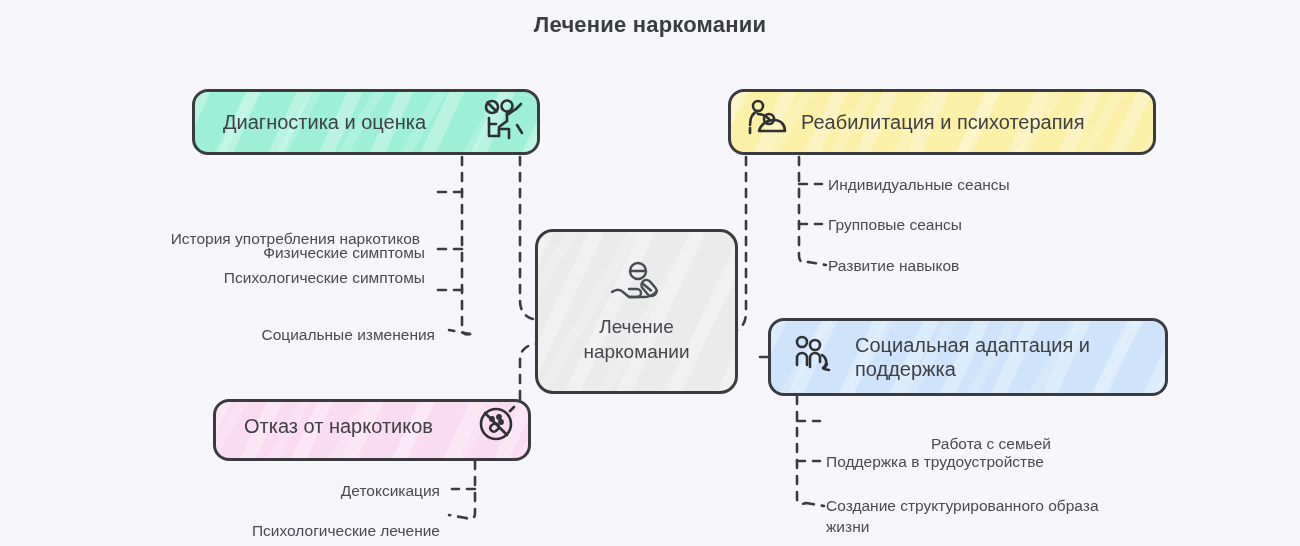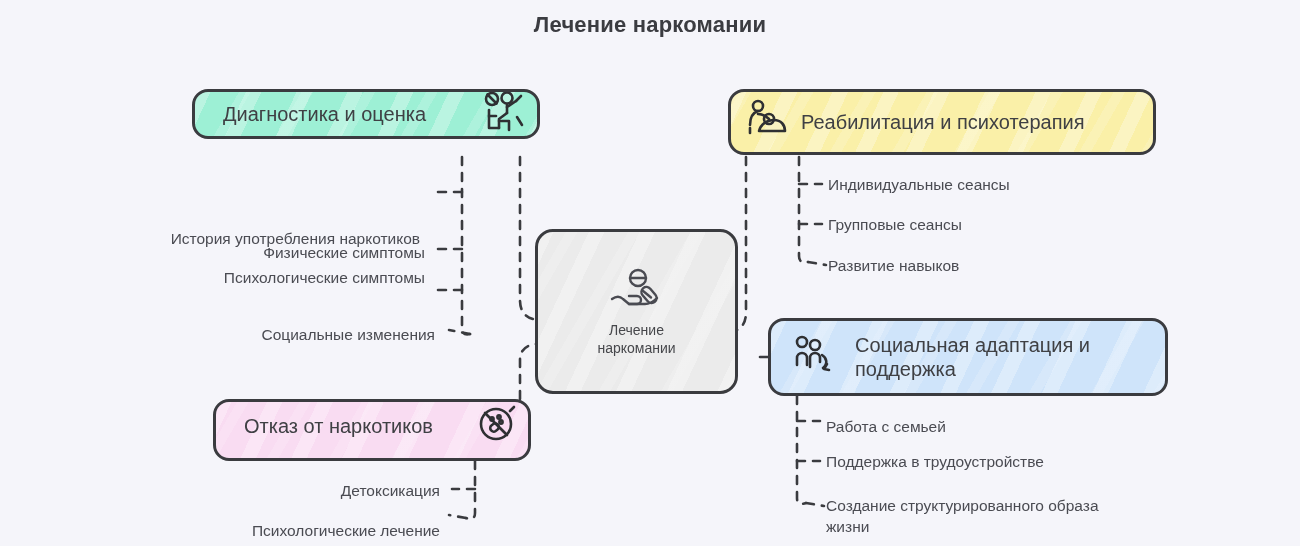--- a/index.html
+++ b/index.html
@@ -72,21 +72,21 @@
     pointer-events: none;
     background:
       repeating-linear-gradient(115deg, rgba(255,255,255,0.55) 0px, rgba(255,255,255,0.55) 14px, rgba(255,255,255,0) 14px, rgba(255,255,255,0) 46px),
       repeating-linear-gradient(-60deg, rgba(255,255,255,0.30) 0px, rgba(255,255,255,0.30) 10px, rgba(255,255,255,0) 10px, rgba(255,255,255,0) 54px);
     opacity: .55;
   }
   .node > * { position: relative; z-index: 1; }
 
   
   #node-diagnostics {
-    left: 192px; top: 89px; width: 348px; height: 50px;
+    left: 192px; top: 89px; width: 348px; height: 66px;
     padding: 0 10px 0 28px;
     justify-content: space-between;
   }
   #node-rehab {
     left: 728px; top: 89px; width: 428px; height: 66px;
     padding: 0 18px 0 14px;
     gap: 12px;
   }
   #node-social {
     left: 768px; top: 318px; width: 400px; height: 78px;
@@ -99,21 +99,21 @@
     justify-content: space-between;
   }
   #node-center {
     left: 535px; top: 229px; width: 203px; height: 165px;
     flex-direction: column;
     justify-content: center;
     gap: 4px;
     border-radius: 18px;
   }
   #node-center .ctext {
-    font-size: 14px;
+    font-size: 19px;
     text-align: center;
     line-height: 1.28;
     color: #46474b;
     white-space: pre-line;
   }
 
   
   .leaf {
     position: absolute;
     font-size: 15.5px;
@@ -244,21 +244,21 @@
 
   <div class="leaf right-align" style="left:60px; top:193px; width:360px;margin-top:36px;">История употребления наркотиков</div>
   <div class="leaf right-align" style="left:60px; top:243px; width:365px;">Физические симптомы</div>
   <div class="leaf right-align" style="left:60px; top:268px; width:365px;">Психологические симптомы</div>
   <div class="leaf right-align" style="left:60px; top:325px; width:375px;">Социальные изменения</div>
 
   <div class="leaf" style="left:828px; top:175px; width:320px;">Индивидуальные сеансы</div>
   <div class="leaf" style="left:828px; top:215px; width:320px;">Групповые сеансы</div>
   <div class="leaf" style="left:828px; top:256px; width:320px;">Развитие навыков</div>
 
-  <div class="leaf" style="left:826px; top:417px; width:330px;">Работа с семьей</div>
+  <div class="leaf" style="left:826px; top:434px; width:330px;text-align:center;">Работа с семьей</div>
   <div class="leaf" style="left:826px; top:496px; width:320px;">Создание структурированного образа
 жизни</div>
   <div class="leaf" style="left:826px; top:452px; width:330px;">Поддержка в трудоустройстве</div>
 
   <div class="leaf right-align" style="left:80px; top:481px; width:360px;">Детоксикация</div>
   <div class="leaf right-align" style="left:80px; top:521px; width:360px;">Психологические лечение</div>
 
 </div>
 
 </body></html>

